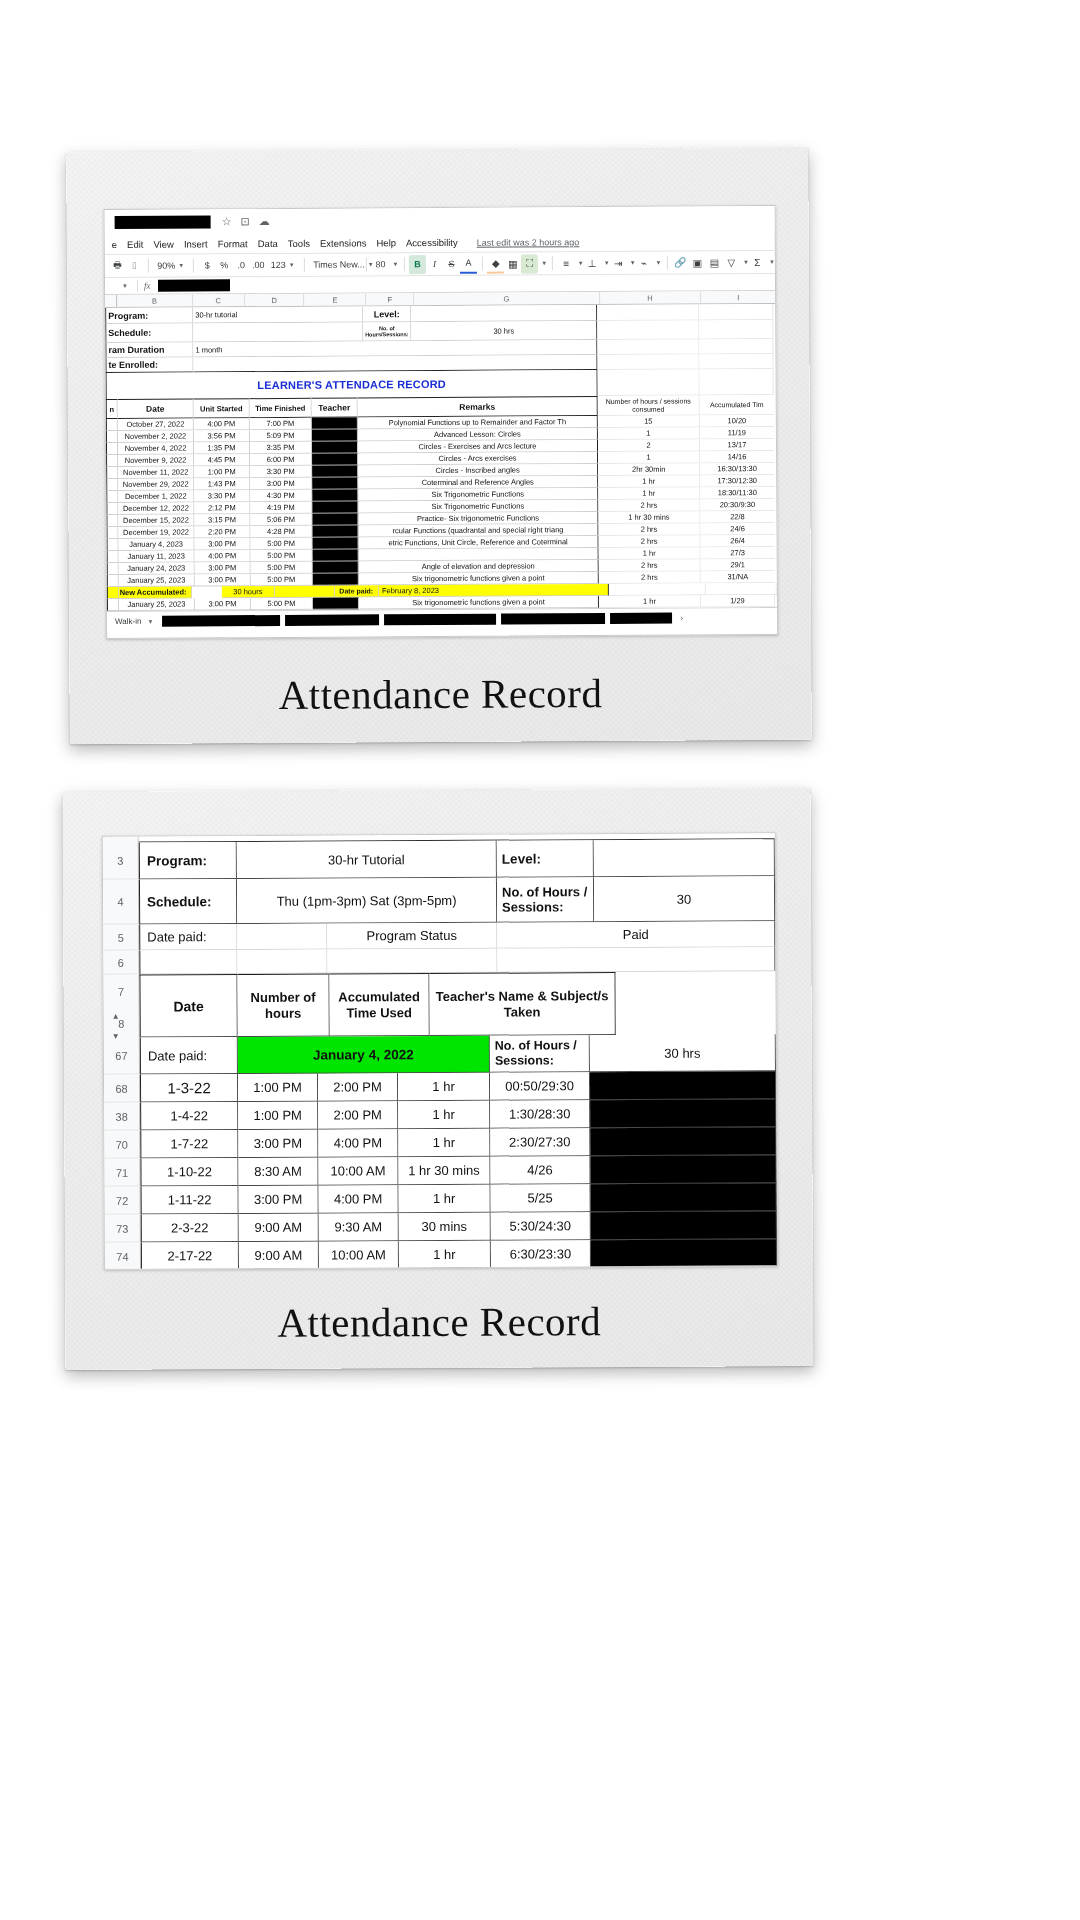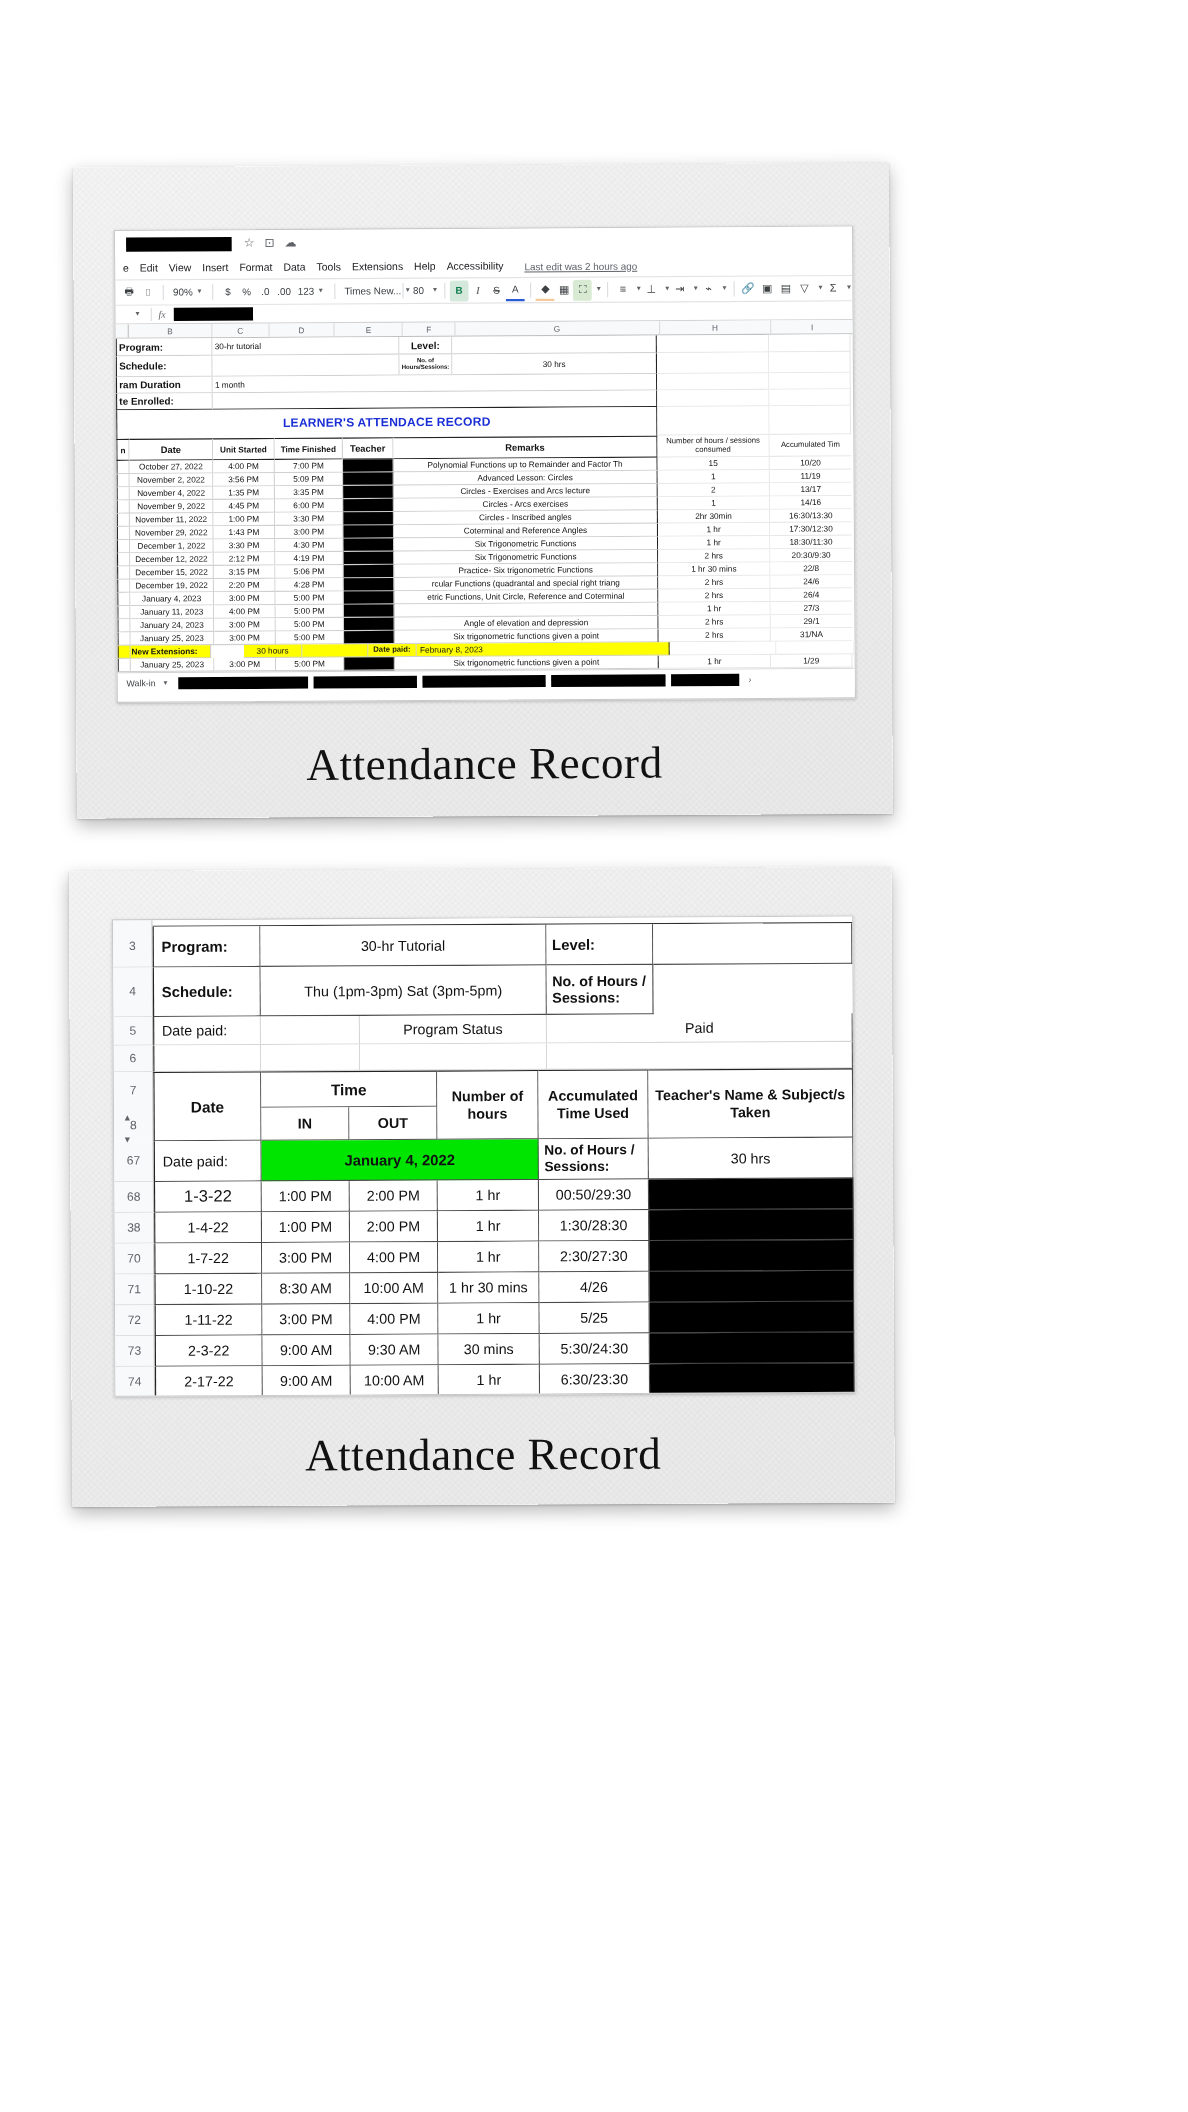--- a/index.html
+++ b/index.html
@@ -435,21 +435,21 @@
             <div class="gcell " style="width: 62px; height: 12px;">5:00 PM</div>
             <div class="gcell " style="width: 46px; height: 12px; background: rgb(0, 0, 0);"></div>
             <div class="gcell thickr" style="width: 240px; height: 12px;">Six trigonometric functions given a point</div>
             <div class="empty-right" style="width: 102px; height: 12px; display: flex; align-items: center; justify-content: center;">2 hrs</div>
             <div class="empty-right" style="width: 74px; height: 12px; display: flex; align-items: center; justify-content: center; border-right: none;">31/NA</div>
           </div>
         </div>
 
       <div class="grow">
         <div class="gcell yellow thickl" style="width:12px;height:12px;"></div>
-        <div class="gcell yellow left b" style="width:76px;height:12px;font-size:7.5px;padding-left:1px;">New Extensions:</div>
+        <div class="gcell yellow left b" style="width:76px;height:12px;font-size:7.5px;padding-left:1px;">New Accumulated:</div>
         <div class="gcell yellow" style="width:56px;height:12px;margin-left:30px;">30 hours</div>
         <div class="gcell yellow" style="width:62px;height:12px;"></div>
         <div class="gcell yellow b" style="width:46px;height:12px;font-size:7px;">Date paid:</div>
         <div class="gcell yellow left thickr" style="width:240px;height:12px;padding-left:3px;">February 8, 2023</div>
         <div class="empty-right" style="width:102px;height:12px;"></div>
         <div class="empty-right" style="width:74px;height:12px;"></div>
       </div>
 
       <div class="grow">
         <div class="gcell thickl" style="width:12px;height:12px;"></div>
@@ -497,20 +497,21 @@
         <div class="gcell" style="width:260px;height:37px;font-size:13px;">30-hr Tutorial</div>
         <div class="gcell left b" style="width:97px;height:37px;padding-left:5px;font-size:13.5px;">Level:</div>
         <div class="gcell thickr" style="width:181px;height:37px;"></div>
       </div>
 
       <div class="grow">
         <div class="rowhdr" style="height:45px;">4</div>
         <div class="gcell left b thickl" style="width:98px;height:45px;padding-left:7px;font-size:13.5px;">Schedule:</div>
         <div class="gcell" style="width:260px;height:45px;font-size:13px;">Thu (1pm-3pm)     Sat (3pm-5pm)</div>
         <div class="gcell left b" style="width:97px;height:45px;padding-left:5px;font-size:13px;line-height:15px;white-space:normal;">No. of Hours / Sessions:</div>
+        <div class="gcell thickr" style="width:181px;height:45px;font-size:13px;">30</div>
       </div>
 
       <div class="grow">
         <div class="rowhdr" style="height:26px;">5</div>
         <div class="gcell left thickl" style="width:98px;height:26px;padding-left:7px;font-size:13px;border-right:1px solid #d6d6d6;border-bottom:1px solid #d6d6d6;">Date paid:</div>
         <div class="gcell" style="width:90px;height:26px;border-right:1px solid #d6d6d6;border-bottom:1px solid #d6d6d6;"></div>
         <div class="gcell" style="width:170px;height:26px;font-size:13px;border-right:1px solid #d6d6d6;border-bottom:1px solid #d6d6d6;">Program Status</div>
         <div class="gcell thickr" style="width:278px;height:26px;font-size:13px;border-bottom:1px solid #d6d6d6;">Paid</div>
       </div>
 
@@ -521,27 +522,20 @@
         <div class="gcell" style="width:170px;height:24px;border-right:1px solid #d6d6d6;border-bottom:1px solid #d6d6d6;"></div>
         <div class="gcell thickr" style="width:278px;height:24px;border-bottom:1px solid #d6d6d6;"></div>
       </div>
 
       <div class="grow">
         <div style="width:36px;min-width:36px;background:#f8f9fa;border-right:1px solid #c0c0c0;">
           <div style="height:34px;display:flex;align-items:center;justify-content:center;color:#5f6368;font-size:11px;">7</div>
           <div style="height:29px;display:flex;align-items:center;justify-content:center;color:#5f6368;font-size:11px;position:relative;">8</div>
         </div>
         <div class="gcell b thickl thickt" style="width:98px;height:63px;font-size:14px;">Date</div>
-        <div style="width:160px;">
-          <div class="gcell b thickt" style="width:160px;height:33px;font-size:14px;">Time</div>
-          <div style="display:flex;">
-            <div class="gcell b" style="width:80px;height:30px;font-size:13px;">IN</div>
-            <div class="gcell b" style="width:80px;height:30px;font-size:13px;">OUT</div>
-          </div>
-        </div>
         <div class="gcell b thickt" style="width:92px;height:63px;font-size:13px;line-height:16px;white-space:normal;text-align:center;">Number of hours</div>
         <div class="gcell b thickt" style="width:100px;height:63px;font-size:13px;line-height:16px;white-space:normal;text-align:center;">Accumulated Time Used</div>
         <div class="gcell b thickt thickr" style="width:186px;height:63px;font-size:13px;line-height:16px;white-space:normal;text-align:center;">Teacher's Name &amp; Subject/s Taken</div>
       </div>
 
       <div class="freezehandle" style="top:176px;">▲</div>
       <div class="freezehandle" style="top:196px;">▼</div>
 
       <div class="grow">
         <div class="rowhdr" style="height:37px;">67</div>

